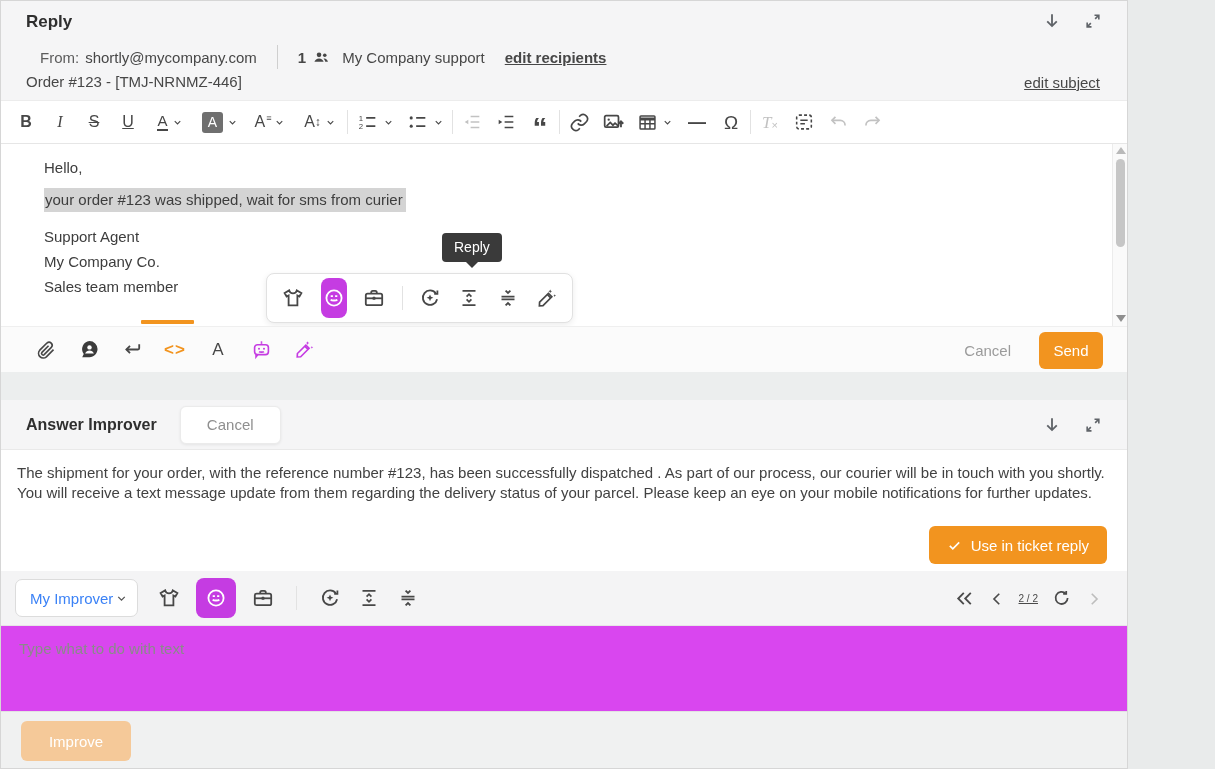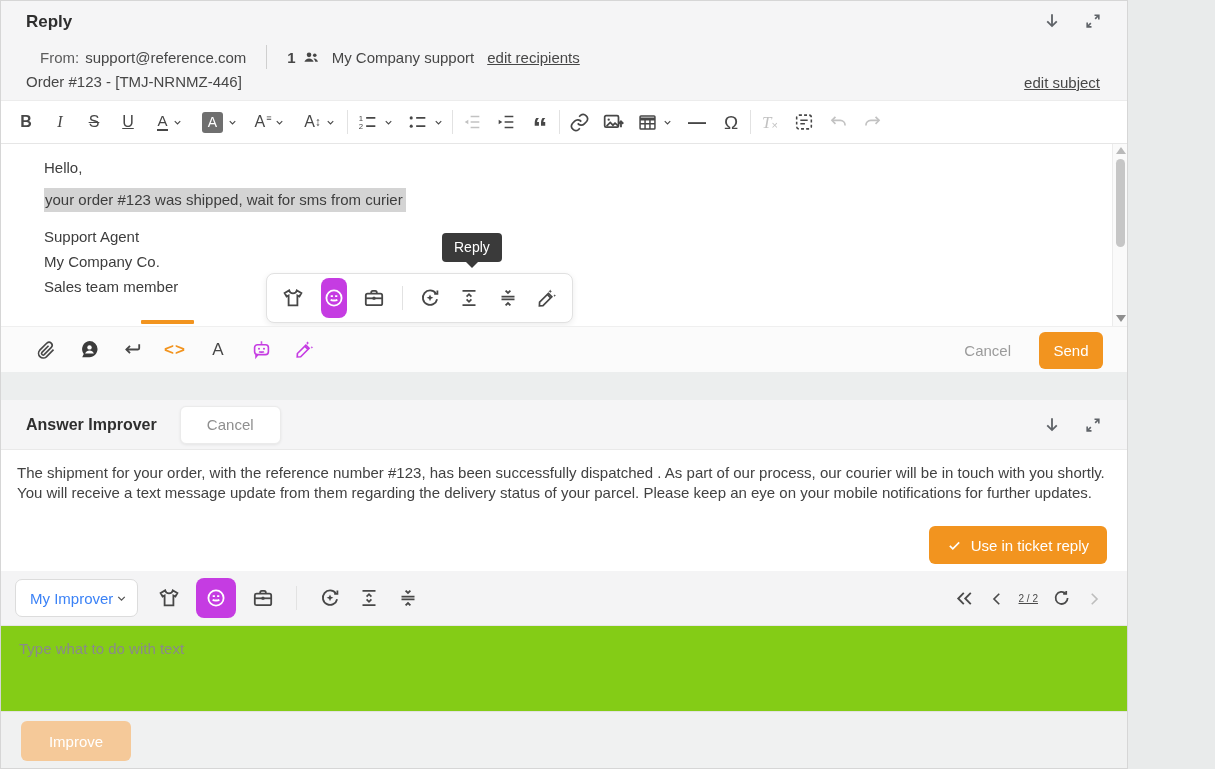--- a/index.html
+++ b/index.html
@@ -80,21 +80,21 @@
 
   .imp-result { position:relative; height:121px; background:#fff; padding:13px 16px 0; font-size:15px; line-height:19.5px; color:#424242; }
   .btn-use { position:absolute; right:20px; top:76px; height:38px; padding:0 18px; background:#f2941f; color:#fff; border:none; border-radius:6px; font-size:15px; font-family:inherit; display:flex; align-items:center; gap:9px; cursor:pointer; }
 
   .imp-toolbar { position:relative; height:55px; background:#f4f4f5; border-bottom:1px solid #e6e6e6; display:flex; align-items:center; padding:0 14px; gap:15px; }
   .preset { width:123px; height:38px; background:#fff; border:1px solid #dcdcdc; border-radius:7px; display:flex; align-items:center; padding:0 9px 0 14px; cursor:pointer; margin-right:4px; }
   .preset-label { flex:1; font-size:15px; color:#3b82f6; white-space:nowrap; overflow:hidden; }
   .pager { position:absolute; right:24px; top:0; height:55px; display:flex; align-items:center; gap:13px; color:#4a4a4a; }
   .pager-count { font-size:10px;text-decoration:underline; }
 
-  .imp-input { height:85px; background:#84cc16; }
+  .imp-input { height:85px; background:#d946ef; }
   .imp-input textarea { width:100%; height:100%; border:none; outline:none; resize:none; padding:14px 18px; font-size:15px; font-family:inherit; color:#3d3d3d; background:transparent; }
   .imp-input textarea::placeholder { color:#8a8a8a; opacity:1; }
 
   .imp-foot { height:59px; background:#f0f1f1; border-top:1px solid #e2e2e2; display:flex; align-items:center; }
   .btn-improve { margin-left:20px; width:110px; height:40px; background:#f5c999; color:#fff; border:none; border-radius:6px; font-size:15px; font-family:inherit; cursor:not-allowed; }
 </style>
 </head>
 <body>
 
 <div class="app">
@@ -112,33 +112,33 @@
       <span class="tbtn">
         <span class="ic">
           <svg width="20" height="22" viewBox="0 0 24 24" fill="none" stroke="currentColor" stroke-width="1.9">
               <path d="M13.8 5H19v5.2M10.2 19H5v-5.2M19 5l-4.4 4.4M5 19l4.4-4.4"></path>
             </svg>
         </span>
       </span>
     </div>
     <div class="row-from">
       <span class="lbl">From:</span>
-      <span>support@reference.com</span>
+      <span>shortly@mycompany.com</span>
       <span class="vdiv"></span>
       <span class="cnt">1</span>
       <span class="ic ink" style="margin-right:12px;">
         <svg width="18" height="18" viewBox="0 0 22 20" fill="currentColor">
             <circle cx="8.6" cy="7.4" r="2.8"></circle>
             <path d="M3 15.8c.7-2.6 2.9-4.1 5.6-4.1s4.9 1.5 5.6 4.1z"></path>
             <circle cx="15.6" cy="7.8" r="2.2"></circle>
             <path d="M15 11.9c2.2.3 3.9 1.6 4.5 3.9h-3.3c-.3-1.5-1-2.7-2.1-3.6.3-.2.6-.3.9-.3z"></path>
           </svg>
       </span>
       <span>My Company support</span>
-      <span class="link" style="margin-left:13px;">edit recipients</span>
+      <span class="link" style="margin-left:20px;font-weight:bold;">edit recipients</span>
     </div>
     <div class="row-subject">Order #123 - [TMJ-NRNMZ-446]</div>
     <span class="link edit-subject">edit subject</span>
   </div>
 
   <div class="rt-toolbar ink">
     <span class="tbtn">
         <span class="ic gB">B</span>
       </span>
     <span class="tbtn">

